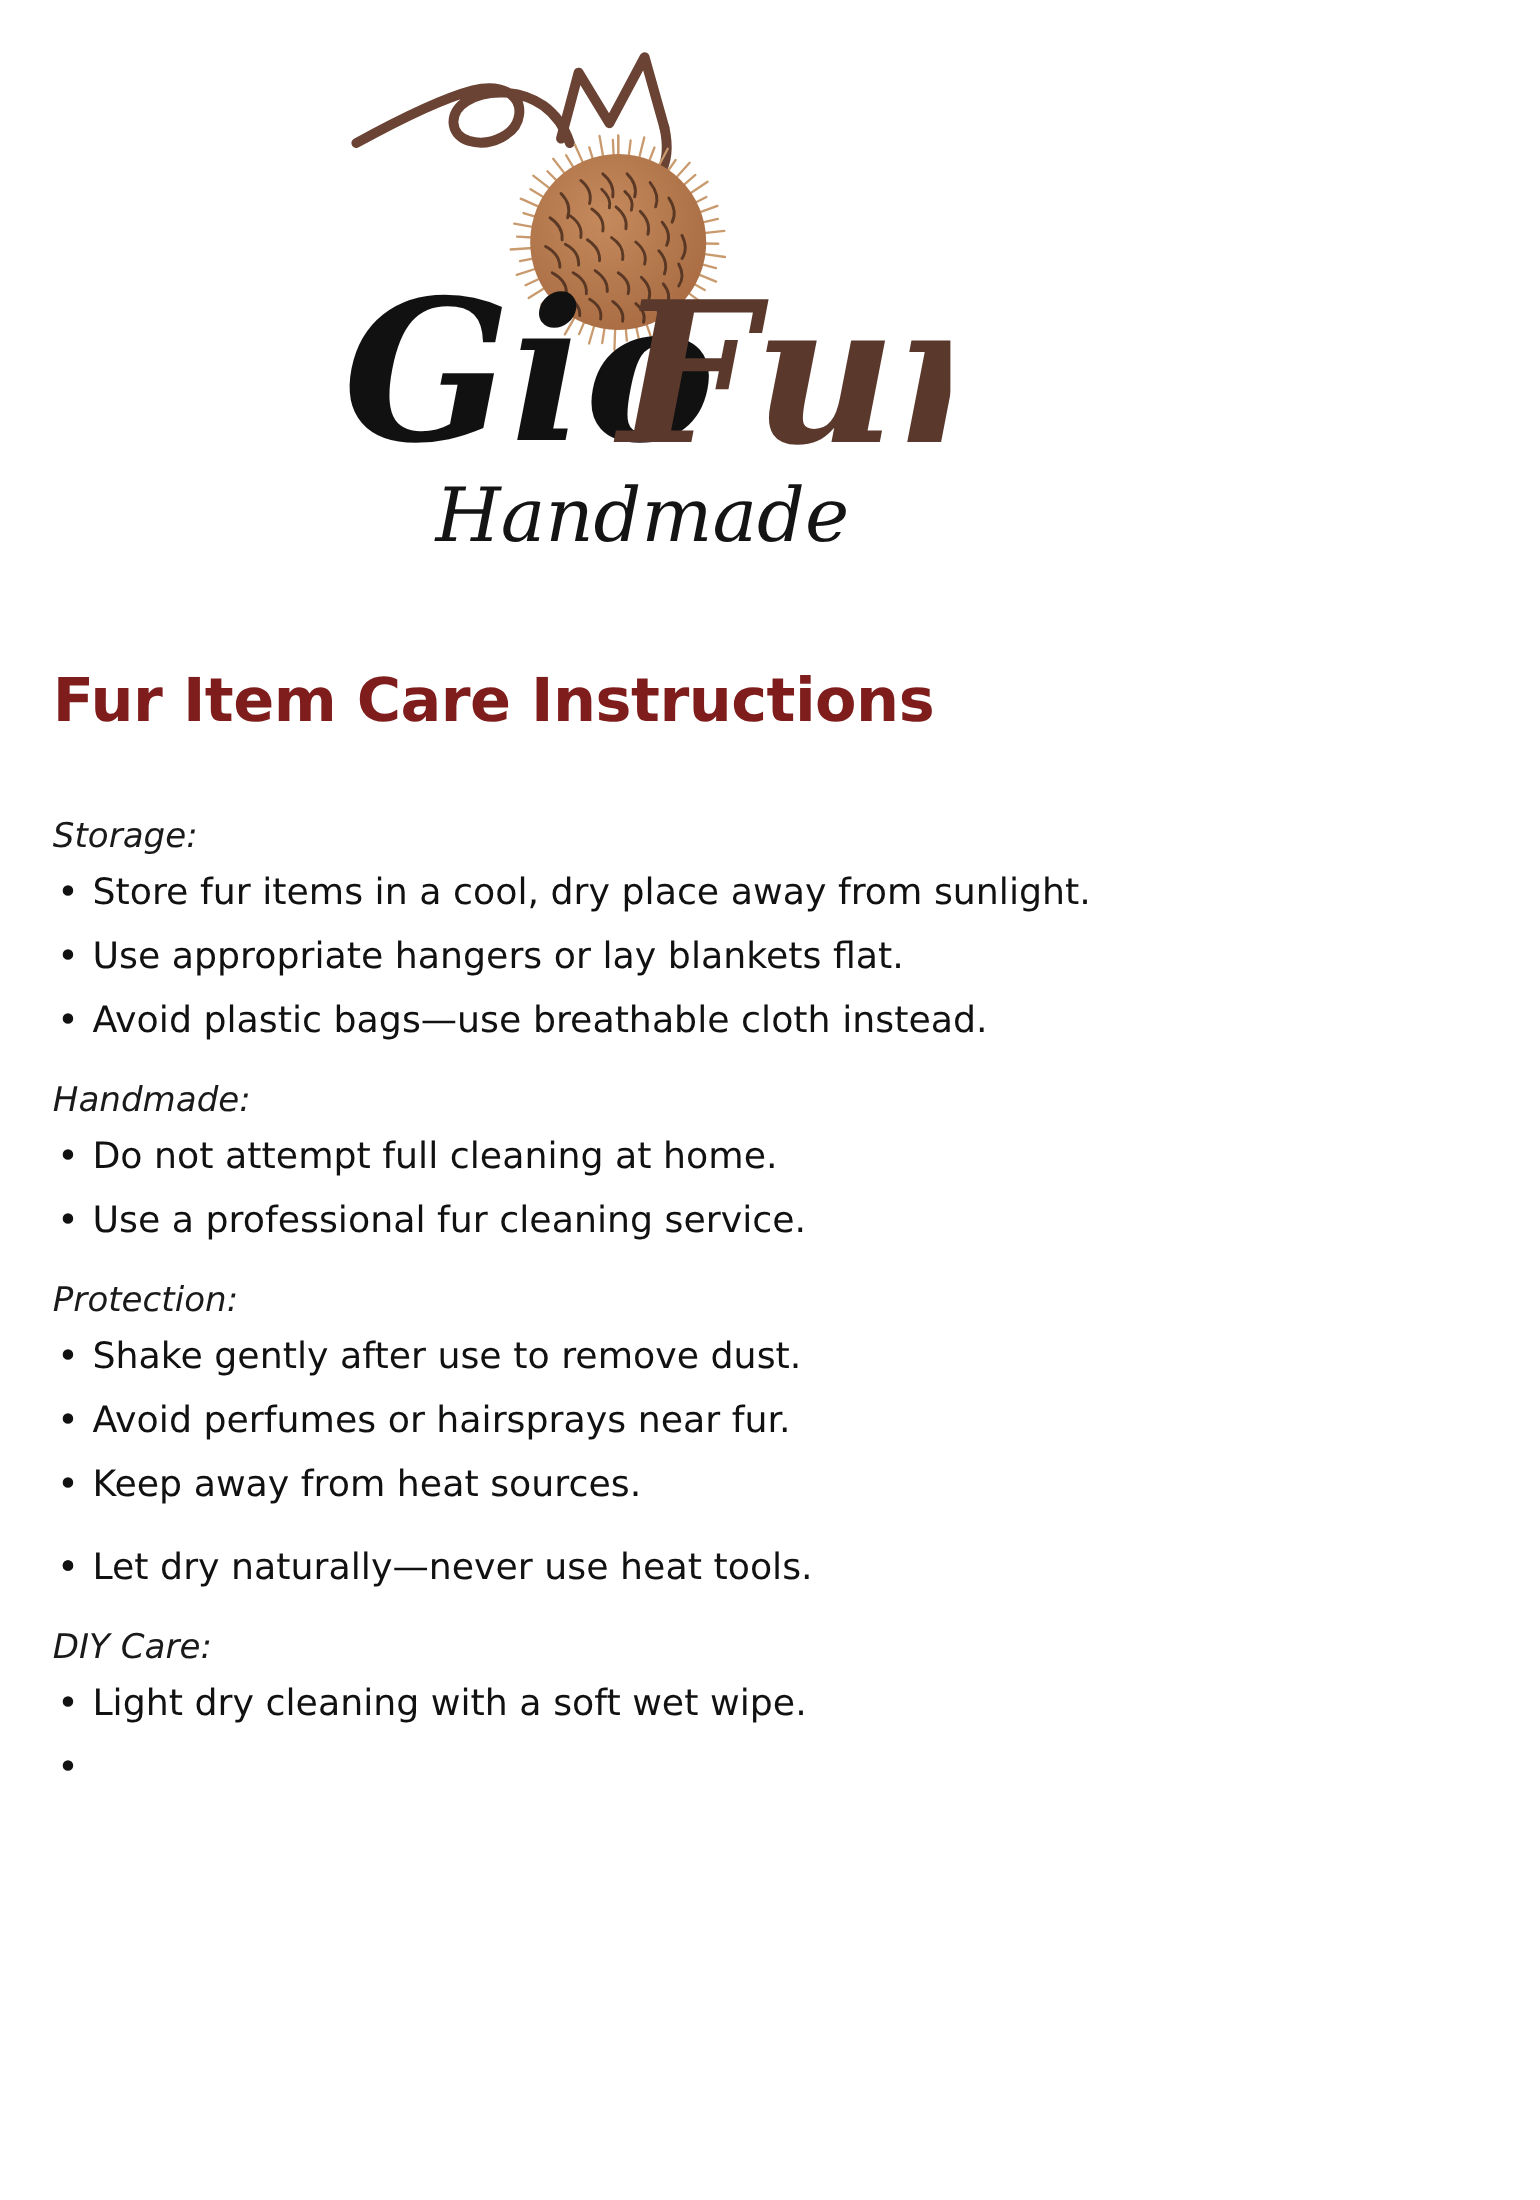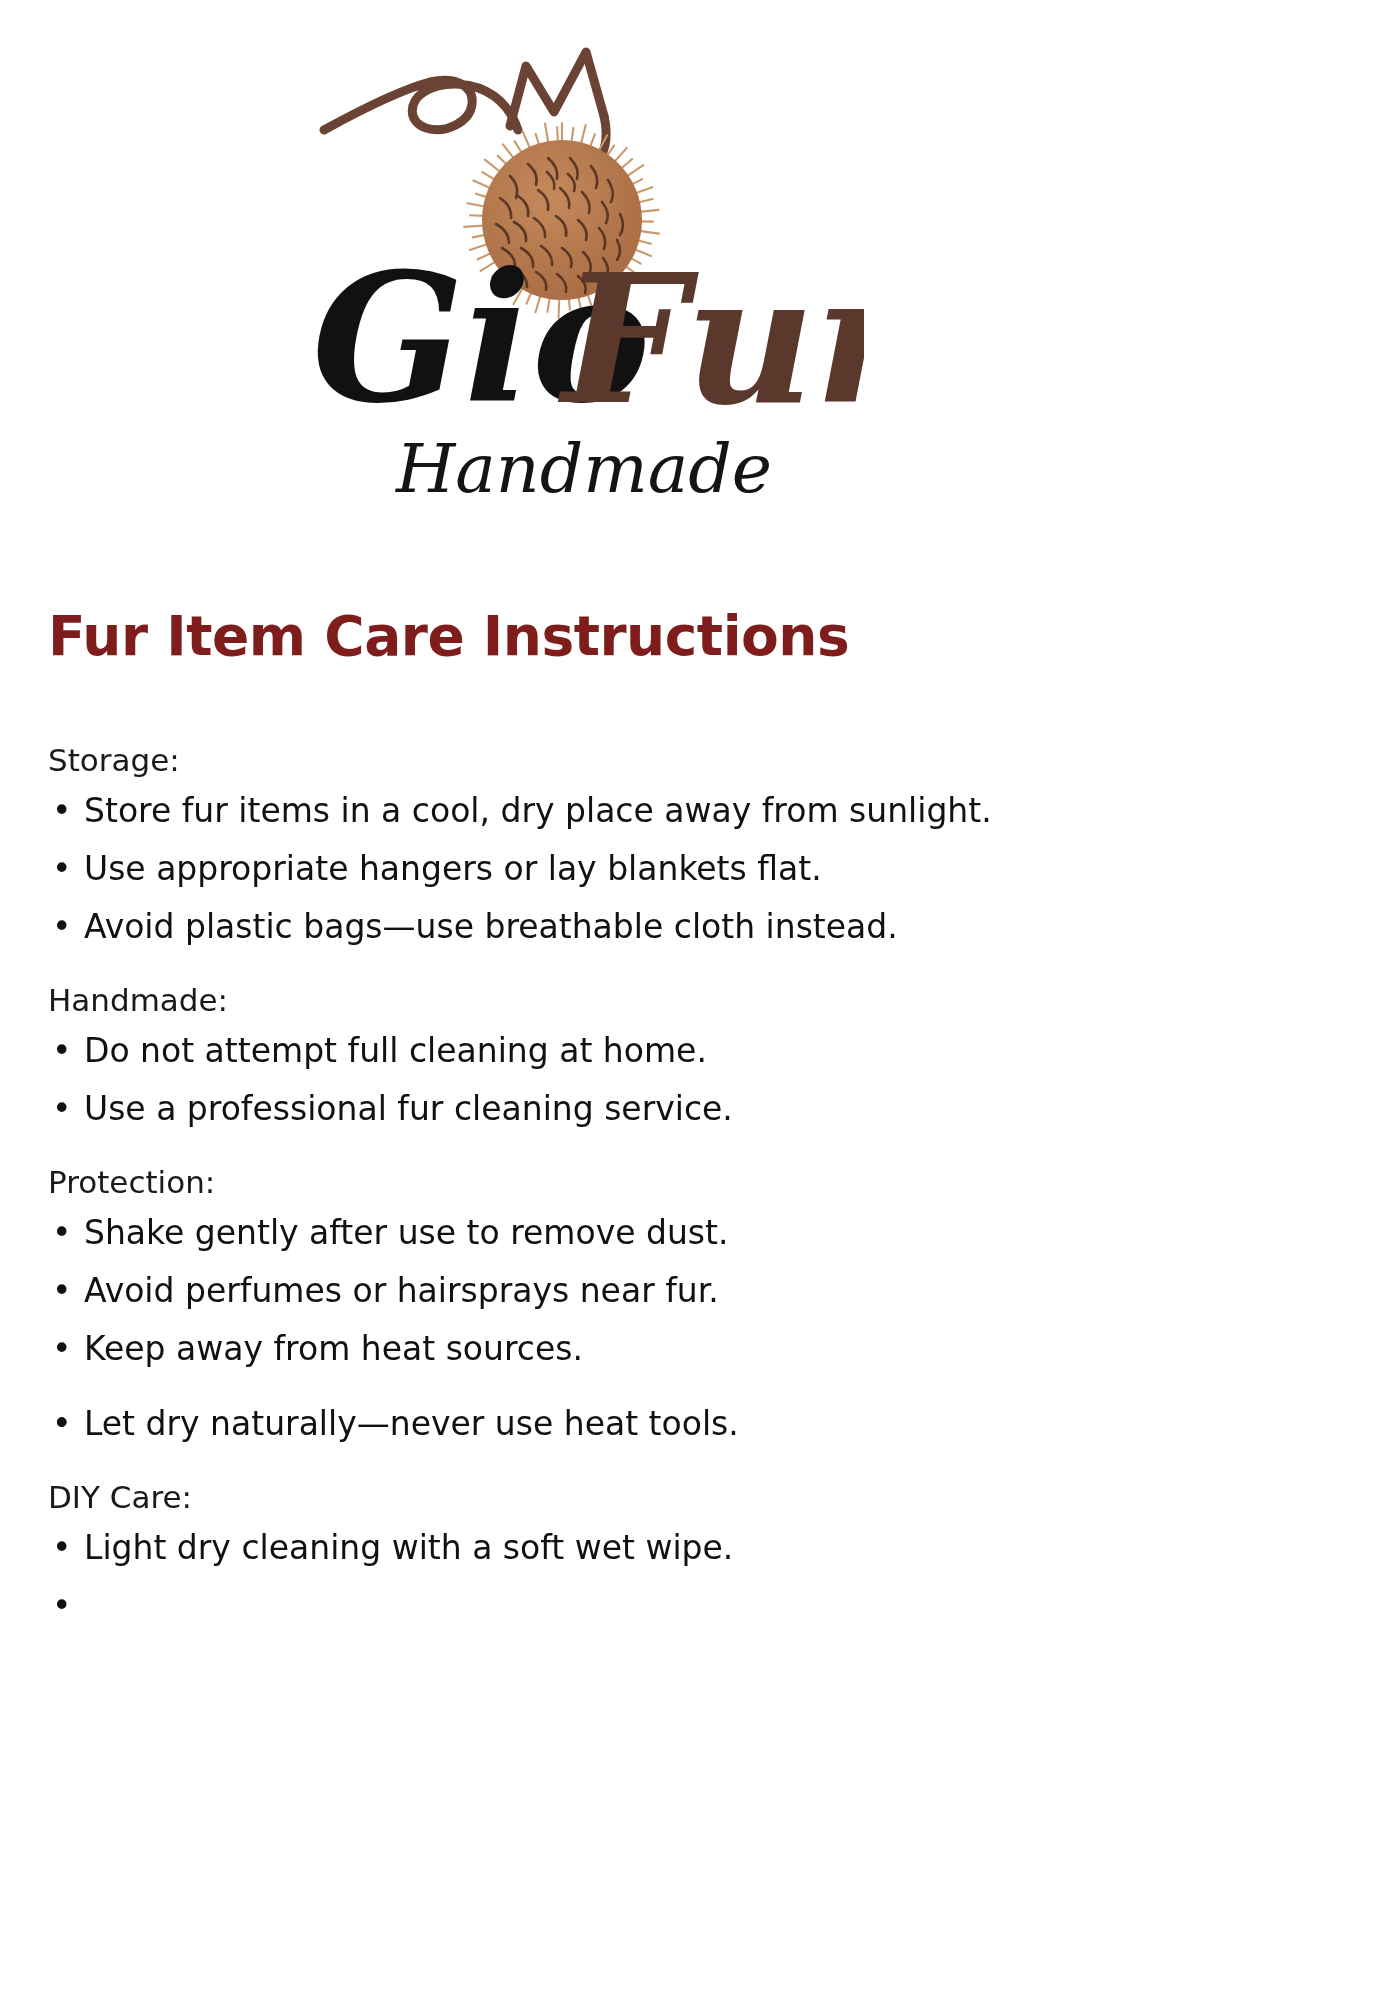--- a/index.html
+++ b/index.html
@@ -69,20 +69,21 @@
   }
   .section:last-child { margin-bottom: 0; }
 
   .section-label {
     font-family: "DejaVu Sans", sans-serif;
     font-size: 31px;
     font-weight: normal;
     color: #1a1a1a;
     line-height: 1.0;
     margin: 0 0 18px 0;
+    font-style: italic;
   }
 
   .bullet-list {
     list-style: none;
     margin: 0;
     padding: 0;
   }
 
   .bullet-item {
     font-family: "DejaVu Sans", sans-serif;

